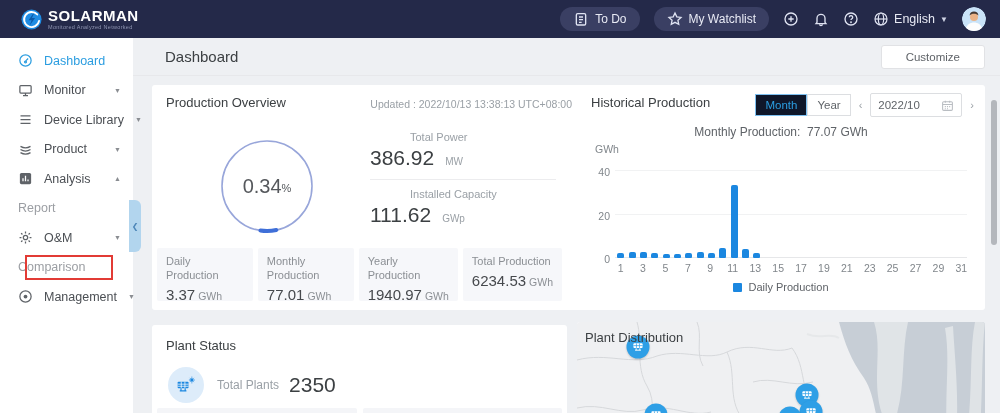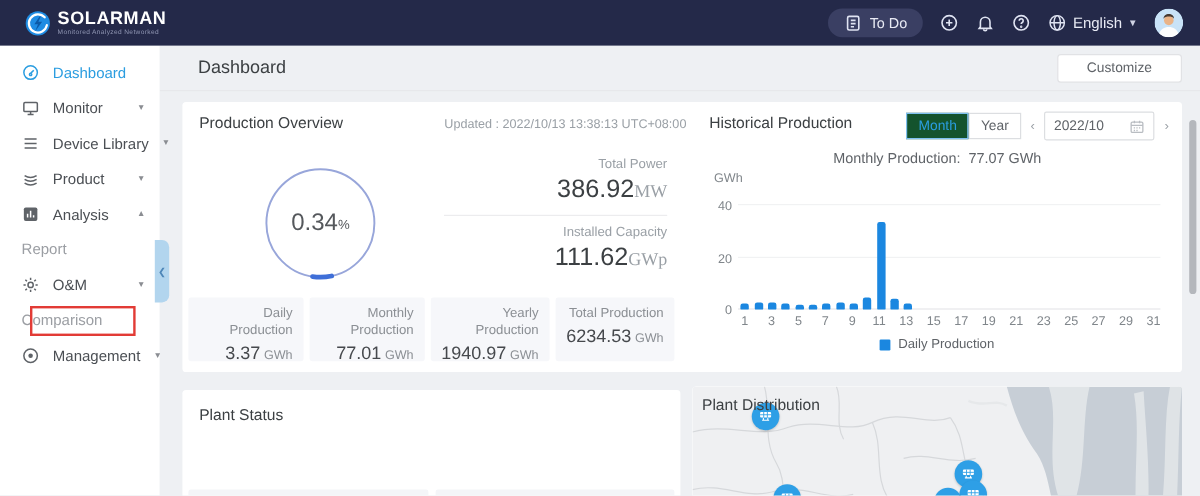--- a/index.html
+++ b/index.html
@@ -47,45 +47,45 @@
     border-bottom:1px solid #e7e8eb; display:flex; align-items:center; }
   .page-title { margin-left:32px; font-size:15px; color:#3c4043; }
   .customize-btn { margin-left:auto; margin-right:15px; background:#fff; border:1px solid #e1e2e5;
     border-radius:3px; height:24px; padding:0 24px; font-size:11.5px; color:#5f6368;
     display:flex; align-items:center; cursor:pointer; }
 
   .card { position:absolute; background:#fff; border-radius:3px; overflow:hidden; }
   .card-title { position:absolute; left:14px; top:10px; font-size:13px; color:#3c4043; }
 
   
-  #card-po { left:19px; top:47px; width:432px; height:225px;text-align:right; }
+  #card-po { left:19px; top:47px; width:432px; height:225px; }
   .updated { position:absolute; right:12px; top:13px; font-size:10.5px; color:#9aa0a6; }
   .gauge-wrap { position:absolute; left:66px; top:52px; width:98px; height:98px; }
   .gauge-txt { position:absolute; left:0; top:0; width:98px; height:98px; display:flex;
     align-items:center; justify-content:center; color:#55585c; }
   .gauge-val { font-size:20px; }
   .gauge-unit { font-size:11px; margin-top:4px; }
   .po-right { position:absolute; left:218px; top:46px; width:186px; }
   .po-lbl { font-size:11px; color:#9aa0a6;margin-left:40px; }
   .po-val { font-size:21px; color:#3c4043; font-weight:500; margin-top:3px; }
-  .po-unit { font-size:15px; color:#9aa0a6; font-weight:normal; margin-left:0;font-family:Liberation Serif, serif; }
+  .po-unit { font-size:10px; color:#9aa0a6; font-weight:normal; margin-left:11px; }
   .po-div { border-bottom:1px solid #ececee; margin:9px 0 8px 0; }
   .stats-row { position:absolute; left:5px; top:163px; width:405px; height:53px; display:flex; gap:5px; }
   .stat-tile { flex:1; background:#f6f7fa; border-radius:2px; padding:7px 9px; }
   .stat-lbl { font-size:11px; color:#8b8f94; line-height:1.25; }
   .stat-val { font-size:15px; color:#46494d; margin-top:3px; }
   .stat-unit { font-size:10.5px; color:#8b8f94; margin-left:3px; }
 
   
   #card-hp { left:444px; top:47px; width:408px; height:225px; }
   .hp-controls { position:absolute; right:10px; top:8px; display:flex; align-items:center; gap:7px; }
   .seg { display:flex; }
   .seg-btn { height:22px; padding:0 9px; font-size:11.5px; display:flex; align-items:center;
     border:1px solid #dcdee1; background:#fff; color:#5f6368; cursor:pointer; }
-  .seg-btn.sel { border:1px solid #7ec0f0; background:#14532d; color:#2b9de0; z-index:2; }
+  .seg-btn.sel { border:1px solid #7ec0f0; background:#0f172a; color:#2b9de0; z-index:2; }
   .hp-arrow { color:#9aa0a6; font-size:11px; cursor:pointer; padding:0 1px; }
   .date-box { width:92px; height:24px; border:1px solid #dcdee1; border-radius:2px; background:#fff;
     display:flex; align-items:center; padding:0 7px; font-size:11.5px; color:#5f6368; cursor:pointer; }
   .date-box .cal { margin-left:auto; width:13px; height:13px; color:#b9bdc2; }
   .hp-summary { position:absolute; left:0; top:40px; width:100%; text-align:center;
     font-size:12px; color:#5f6368; }
   .chart-ylab { position:absolute; left:18px; top:58px; font-size:10.5px; color:#80868b; }
   .plot { position:absolute; left:38px; top:86px; width:352px; height:87px; }
   .gridline { position:absolute; left:0; width:100%; border-top:1px solid #f1f2f3; }
   .gridline.base { border-top:1px solid #e6e7e9; }
@@ -146,20 +146,28 @@
     <div class="top-right">
       <div class="pill">
         <span class="tico">
           <svg viewBox="0 0 24 24" fill="none" stroke="currentColor" stroke-width="2">
               <rect x="5" y="4" width="14" height="17" rx="2"></rect>
               <path d="M9 9h6M9 13h6M9 17h4"></path>
             </svg>
         </span>
         <span>To Do</span>
       </div>
+      <div class="pill">
+        <span class="tico">
+          <svg viewBox="0 0 24 24" fill="none" stroke="currentColor" stroke-width="2">
+              <path d="M12 3l2.7 5.8 6.3.8-4.6 4.3 1.2 6.1L12 17l-5.6 3 1.2-6.1L3 9.6l6.3-.8z"></path>
+            </svg>
+        </span>
+        <span>My Watchlist</span>
+      </div>
       <span class="tico">
         <svg viewBox="0 0 24 24" fill="none" stroke="currentColor" stroke-width="2">
             <circle cx="12" cy="12" r="9"></circle>
             <path d="M12 8v8M8 12h8"></path>
           </svg>
       </span>
       <span class="tico">
         <svg viewBox="0 0 24 24" fill="none" stroke="currentColor" stroke-width="2">
             <path d="M6 17v-6a6 6 0 0 1 12 0v6l1.5 2h-15z"></path>
             <path d="M10 20a2 2 0 0 0 4 0"></path>
@@ -449,20 +457,33 @@
           <div class="xlab">31</div>
         </div>
       <div class="legend">
         <span class="legend-sq"></span>
         <span>Daily Production</span>
       </div>
     </div>
 
     <div class="card" id="card-ps">
       <div class="card-title ps-title">Plant Status</div>
+      <div class="ps-row">
+        <div class="ps-ic">
+          <svg viewBox="0 0 24 24">
+              <rect x="2" y="8" width="13" height="8" rx="1" fill="#1b87e0"></rect>
+            <path d="M2 11h13M2 13.5h13M6.3 8v8M10.7 8v8" stroke="#fff" stroke-width=".9"></path>
+            <path d="M6 16v3M11 16v3M4.5 19h8" stroke="#1b87e0" stroke-width="1.4"></path>
+            <circle cx="19" cy="6" r="2" fill="#1b87e0"></circle>
+            <path d="M19 2v1.2M19 8.8V10M15.5 6h1.2M21.3 6h1.2M16.5 3.5l.9.9M20.6 7.6l.9.9M21.5 3.5l-.9.9M17.4 7.6l-.9.9" stroke="#1b87e0" stroke-width="1"></path>
+            </svg>
+        </div>
+        <span class="ps-lbl">Total Plants</span>
+        <span class="ps-val">2350</span>
+      </div>
       <div class="ps-tiles">
         <div class="ps-tile"></div>
         <div class="ps-tile"></div>
       </div>
     </div>
 
     <div class="card" id="card-pd">
       <svg class="map-svg" viewBox="0 0 408 129" preserveAspectRatio="none">
         <rect x="0" y="0" width="408" height="129" fill="#eff0f2"></rect>
         <path d="M262 0 C268 22 274 38 287 56 C300 76 296 100 312 129 L408 129 L408 0 Z" fill="#c7ced6"></path>

